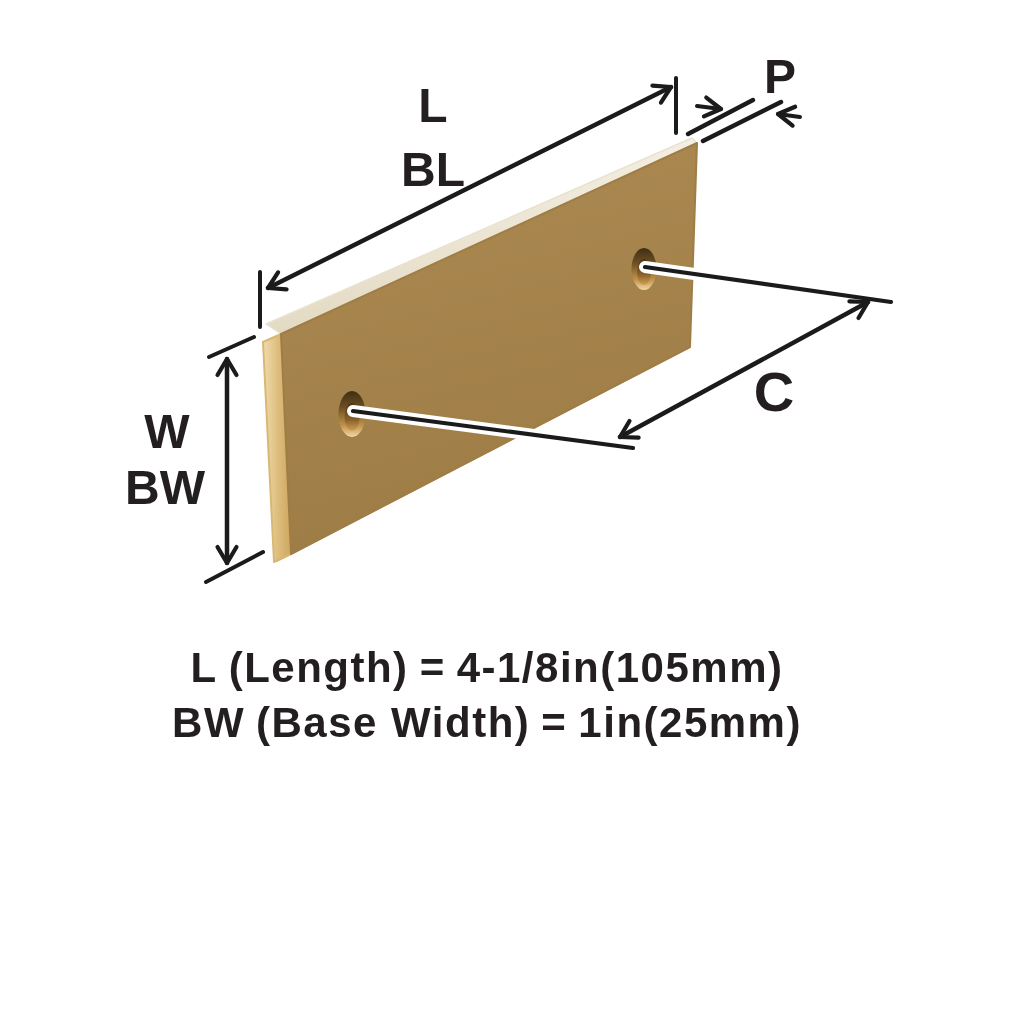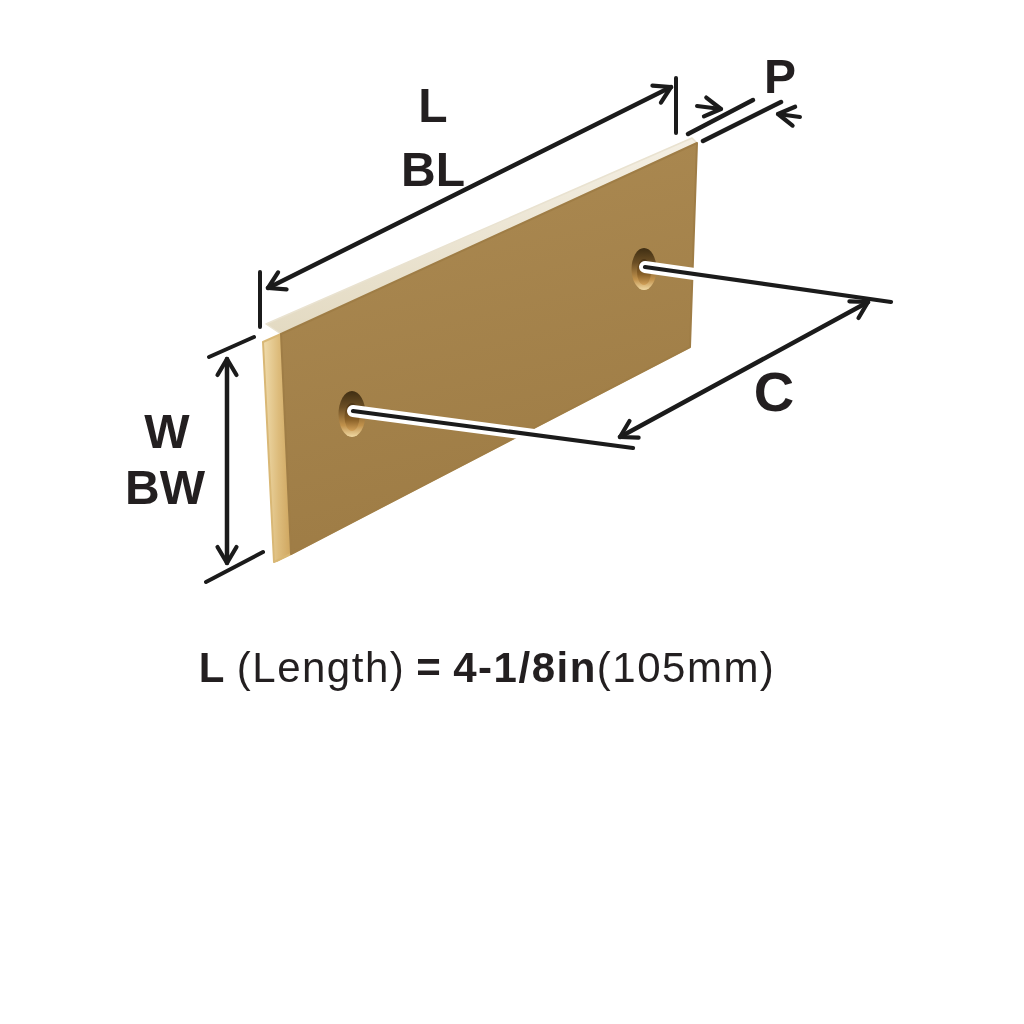--- a/index.html
+++ b/index.html
@@ -8,21 +8,21 @@
   }
   *{margin:0;padding:0;box-sizing:border-box;}
   html,body{width:1024px;height:1024px;background:var(--bg);overflow:hidden;
     font-family:"Liberation Sans", sans-serif;}
   .stage{position:relative;width:1024px;height:1024px;background:var(--bg);}
   .diagram-svg{position:absolute;left:0;top:0;}
   .specs{position:absolute;left:0;top:640px;width:974px;text-align:center;
     font-size:42px;line-height:55px;letter-spacing:1.5px;color:var(--text);
     white-space:nowrap;}
   .spec-row .b{font-weight:700;}
-  .spec-row .r{font-weight:400;}
+  .spec-row .r{font-weight:700;}
   .spec-row .sym,.spec-row .nm,.spec-row .eq{margin-right:11px;}
   .dim-label{font-weight:700;fill:var(--text);font-family:"Liberation Sans",sans-serif;}
 </style>
 </head>
 <body>
 
 <div class="stage">
 
   <svg class="diagram-svg" width="1024" height="630" viewBox="0 0 1024 630">
     <defs>
@@ -104,15 +104,16 @@
       <text class="dim-label" x="433" y="186" font-size="48">BL</text>
       <text class="dim-label" x="780" y="93" font-size="48">P</text>
       <text class="dim-label" x="167" y="448" font-size="48">W</text>
       <text class="dim-label" x="165" y="504" font-size="48">BW</text>
       <text class="dim-label" x="774" y="411" font-size="56">C</text>
     </g>
   </svg>
 
   <div class="specs">
     <div class="spec-row"><span class="b sym">L</span><span class="r nm">(Length)</span><span class="b eq">=</span><span class="b val">4-1/8in</span><span class="r met">(105mm)</span></div>
+    <div class="spec-row"><span class="b sym">BW</span><span class="r nm">(Base Width)</span><span class="b eq">=</span><span class="b val">1in</span><span class="r met">(25mm)</span></div>
   </div>
 
 </div>
 
 </body></html>

